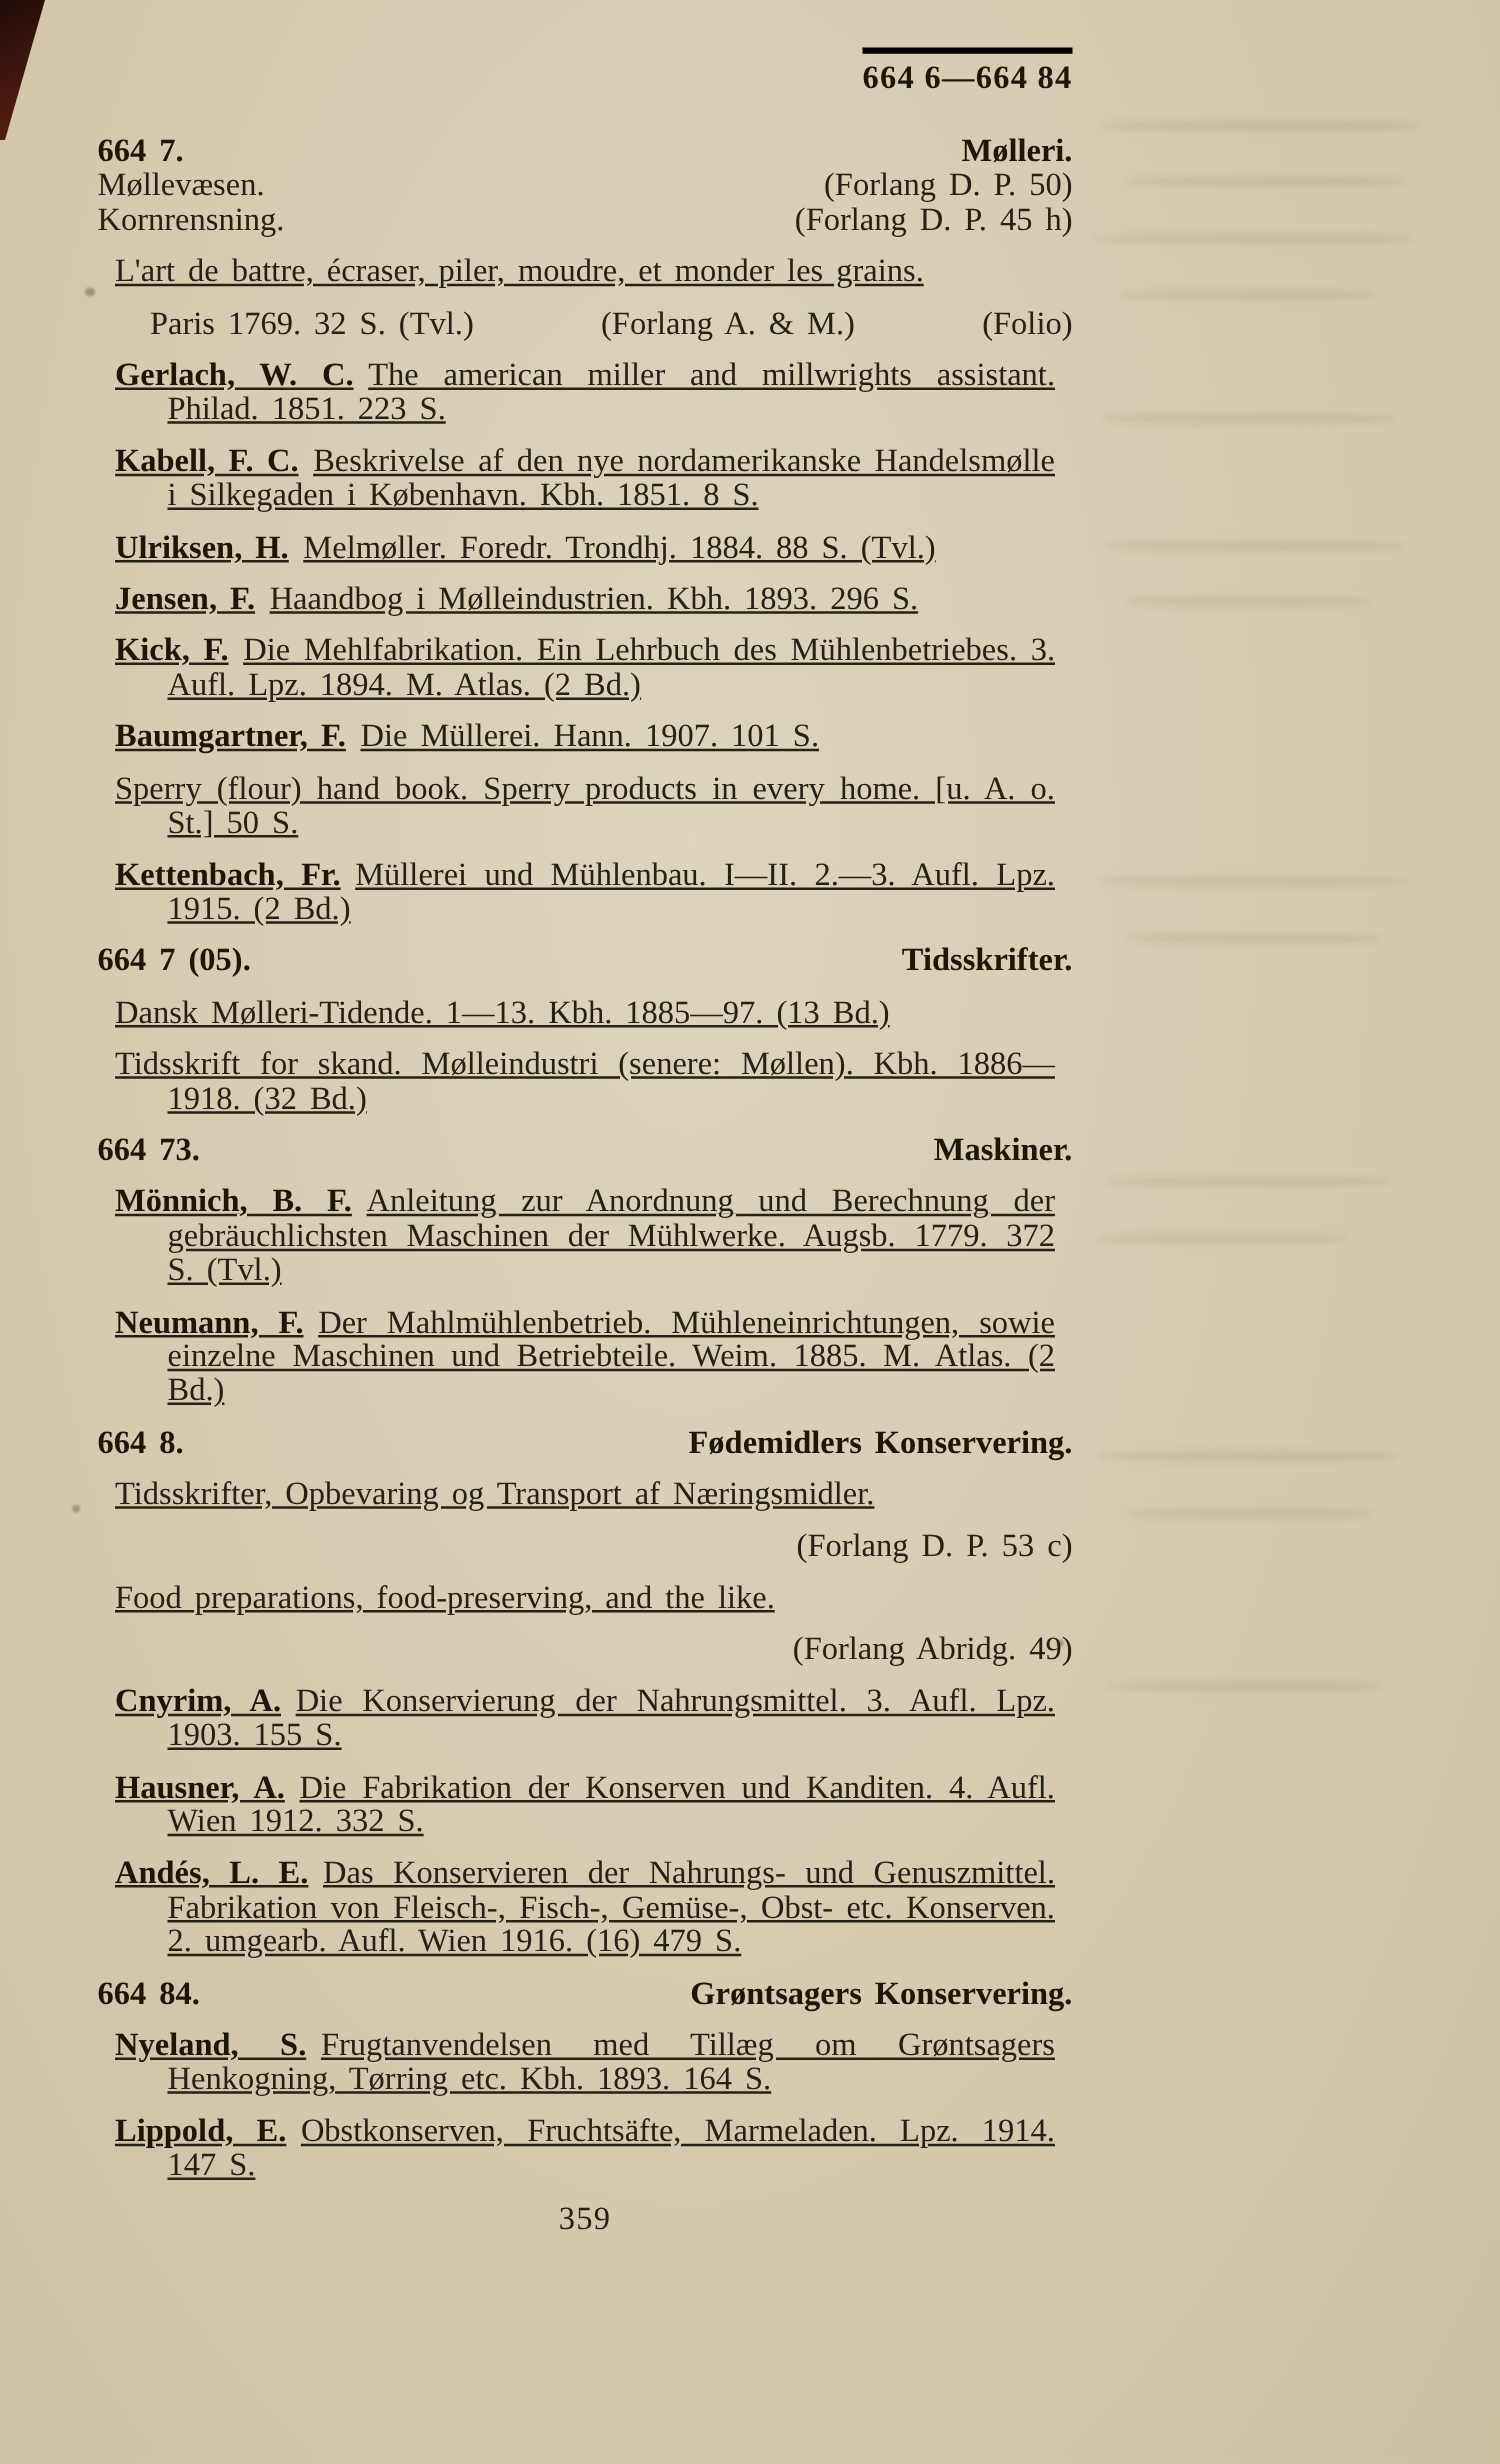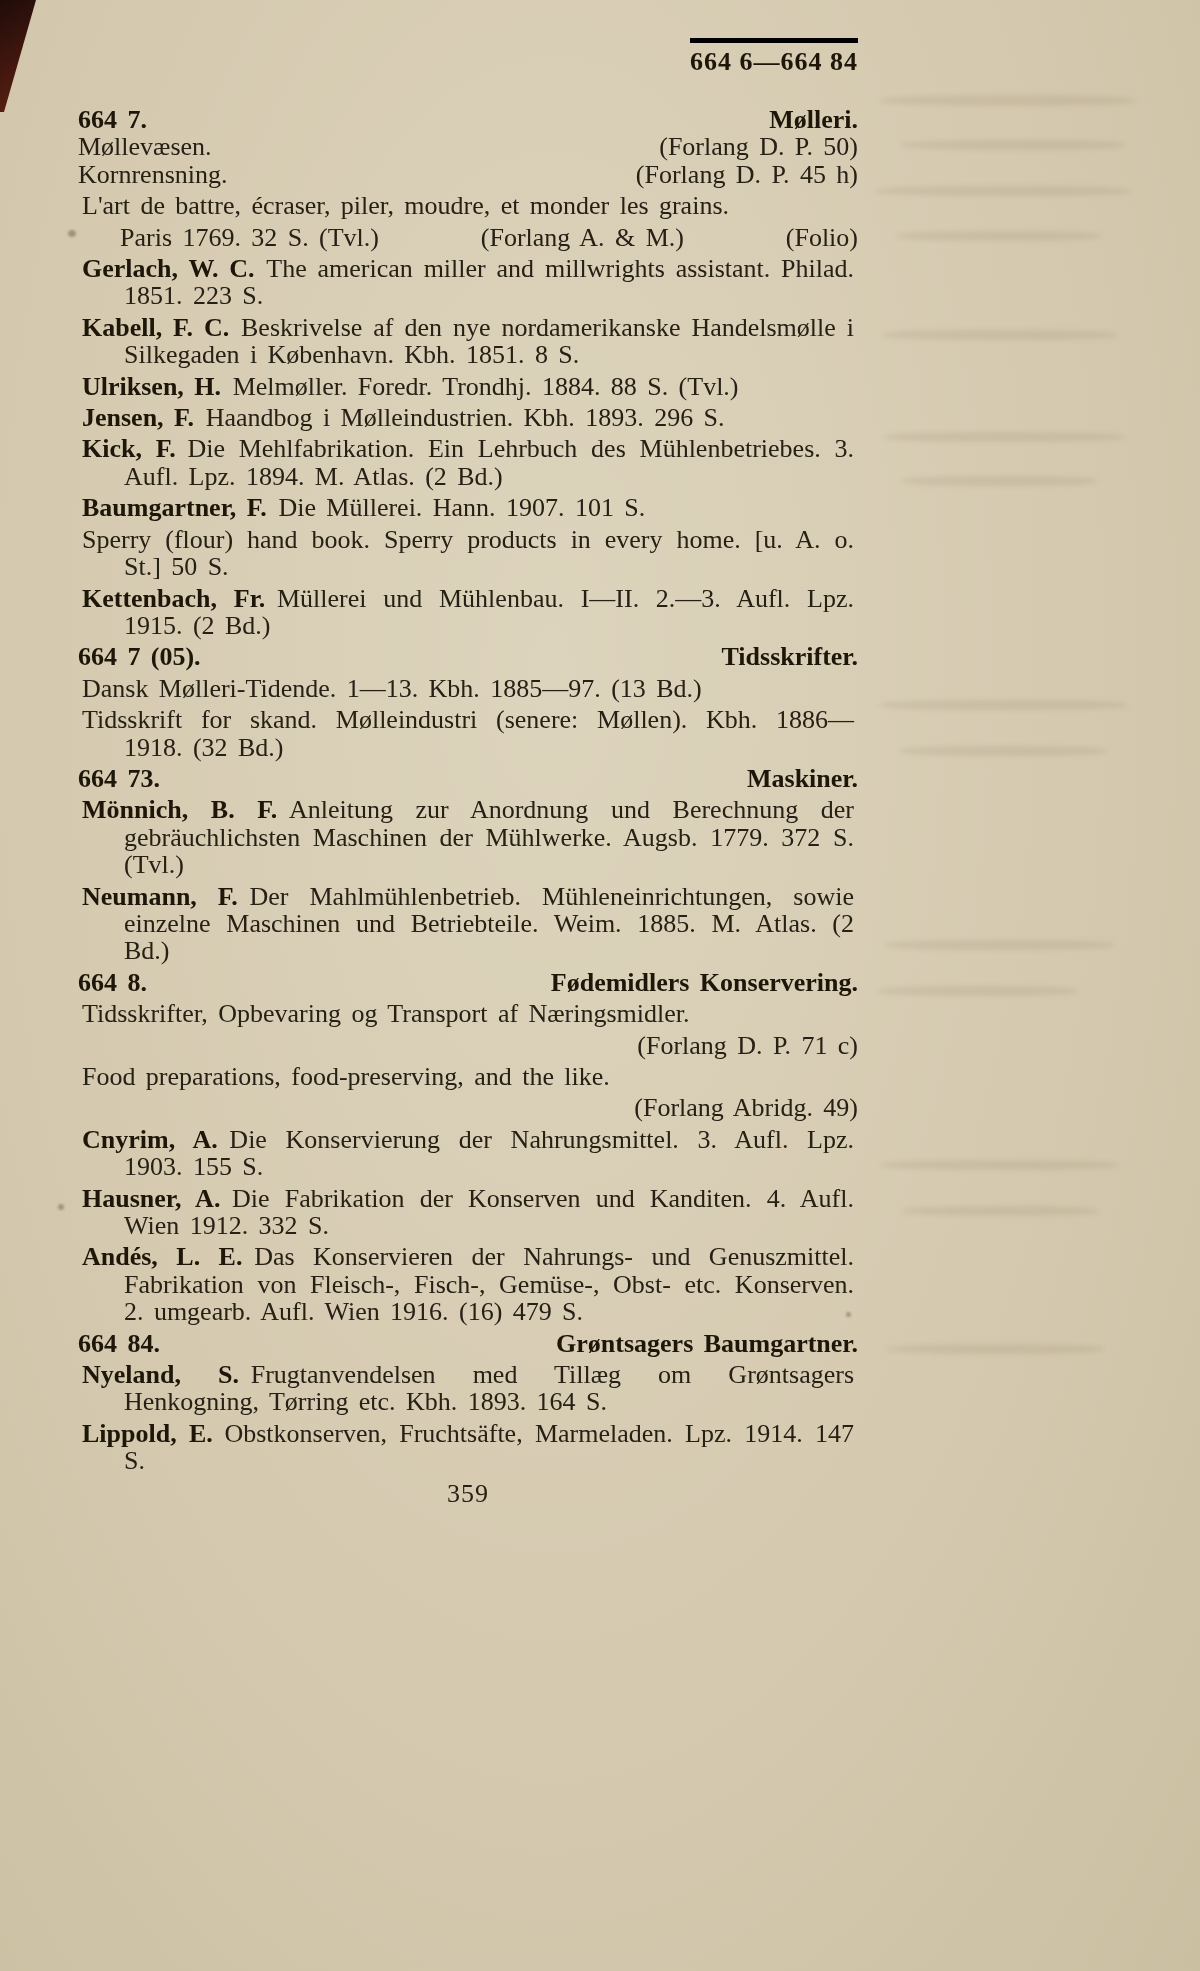--- a/index.html
+++ b/index.html
@@ -44,24 +44,25 @@
     font-family:Liberation Serif, serif;
   }
   .entries .sec span{
     font-weight:bold;
     color:#1d1609;
   }
   .entries .ind{
     padding-left:42px;
   }
   .para{
-    margin:4px;
+    margin:14px;
     text-align:justify;
     padding-left:42px;
     text-indent:-42px;
+    text-decoration:underline;
   }
   .para b{
     color:#1d1609;
     margin-right:.45em;
   }
   .pageno{
     text-align:center;
     font-size:26px;
     letter-spacing:1px;
   }
@@ -154,32 +155,32 @@
       </div>
       <div class="para"><b>Mönnich, B. F.</b><span>Anleitung zur Anordnung und Berechnung der gebräuchlichsten Maschinen der Mühlwerke. Augsb. 1779. 372 S. (Tvl.)</span></div>
       <div class="para"><b>Neumann, F.</b><span>Der Mahlmühlenbetrieb. Mühleneinrichtungen, sowie einzelne Maschinen und Betriebteile. Weim. 1885. M. Atlas. (2 Bd.)</span></div>
       <div class="row sec">
         <span>664 8.</span>
         <span>Fødemidlers Konservering.</span>
       </div>
       <div class="para"><span>Tidsskrifter, Opbevaring og Transport af Næringsmidler.</span></div>
       <div class="row">
         <span></span>
-        <span>(Forlang D. P. 71 c)</span>
+        <span>(Forlang D. P. 53 c)</span>
       </div>
       <div class="para"><span>Food preparations, food-preserving, and the like.</span></div>
       <div class="row">
         <span></span>
         <span>(Forlang Abridg. 49)</span>
       </div>
       <div class="para"><b>Cnyrim, A.</b><span>Die Konservierung der Nahrungsmittel. 3. Aufl. Lpz. 1903. 155 S.</span></div>
       <div class="para"><b>Hausner, A.</b><span>Die Fabrikation der Konserven und Kanditen. 4. Aufl. Wien 1912. 332 S.</span></div>
       <div class="para"><b>Andés, L. E.</b><span>Das Konservieren der Nahrungs- und Genuszmittel. Fabrikation von Fleisch-, Fisch-, Gemüse-, Obst- etc. Konserven. 2. umgearb. Aufl. Wien 1916. (16) 479 S.</span></div>
       <div class="row sec">
         <span>664 84.</span>
-        <span>Grøntsagers Baumgartner.</span>
+        <span>Grøntsagers Konservering.</span>
       </div>
       <div class="para"><b>Nyeland, S.</b><span>Frugtanvendelsen med Tillæg om Grøntsagers Henkogning, Tørring etc. Kbh. 1893. 164 S.</span></div>
       <div class="para"><b>Lippold, E.</b><span>Obstkonserven, Fruchtsäfte, Marmeladen. Lpz. 1914. 147 S.</span></div>
     </div>
 
   <div class="pageno">359</div>
 </main>
 
 </body></html>

